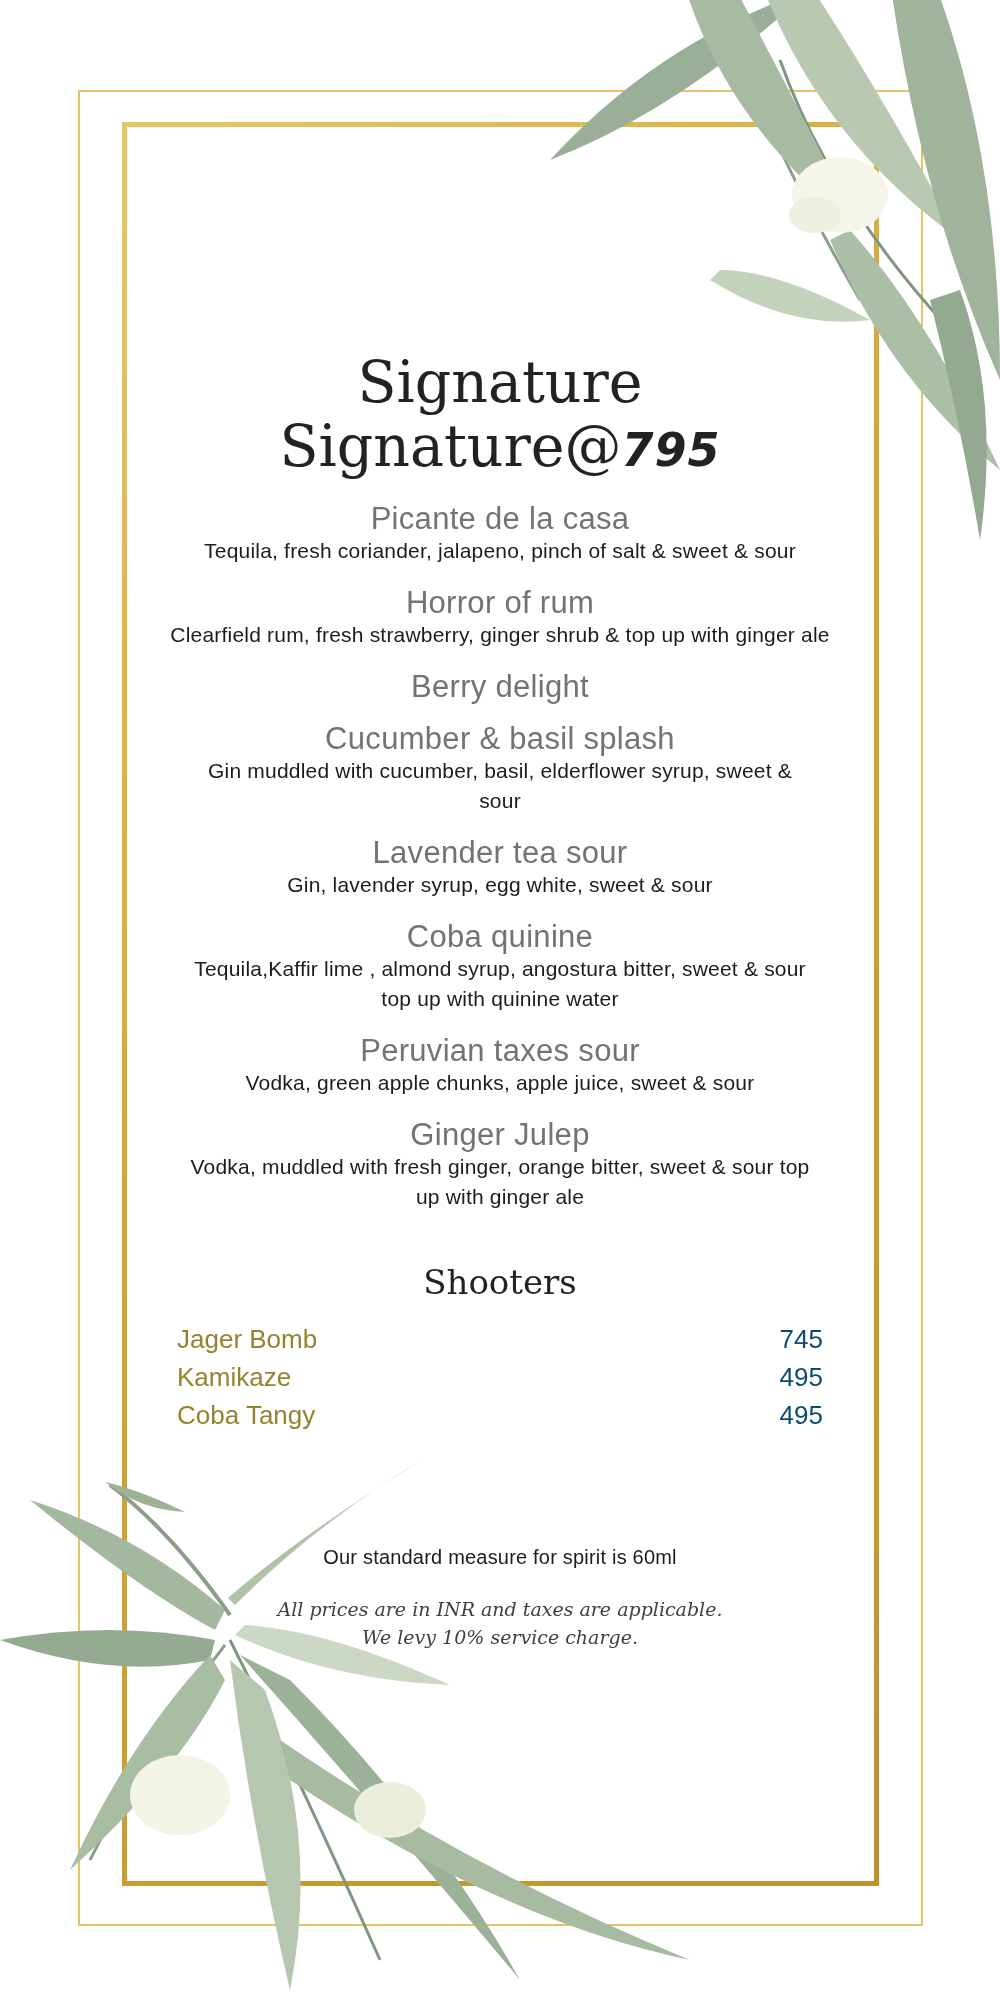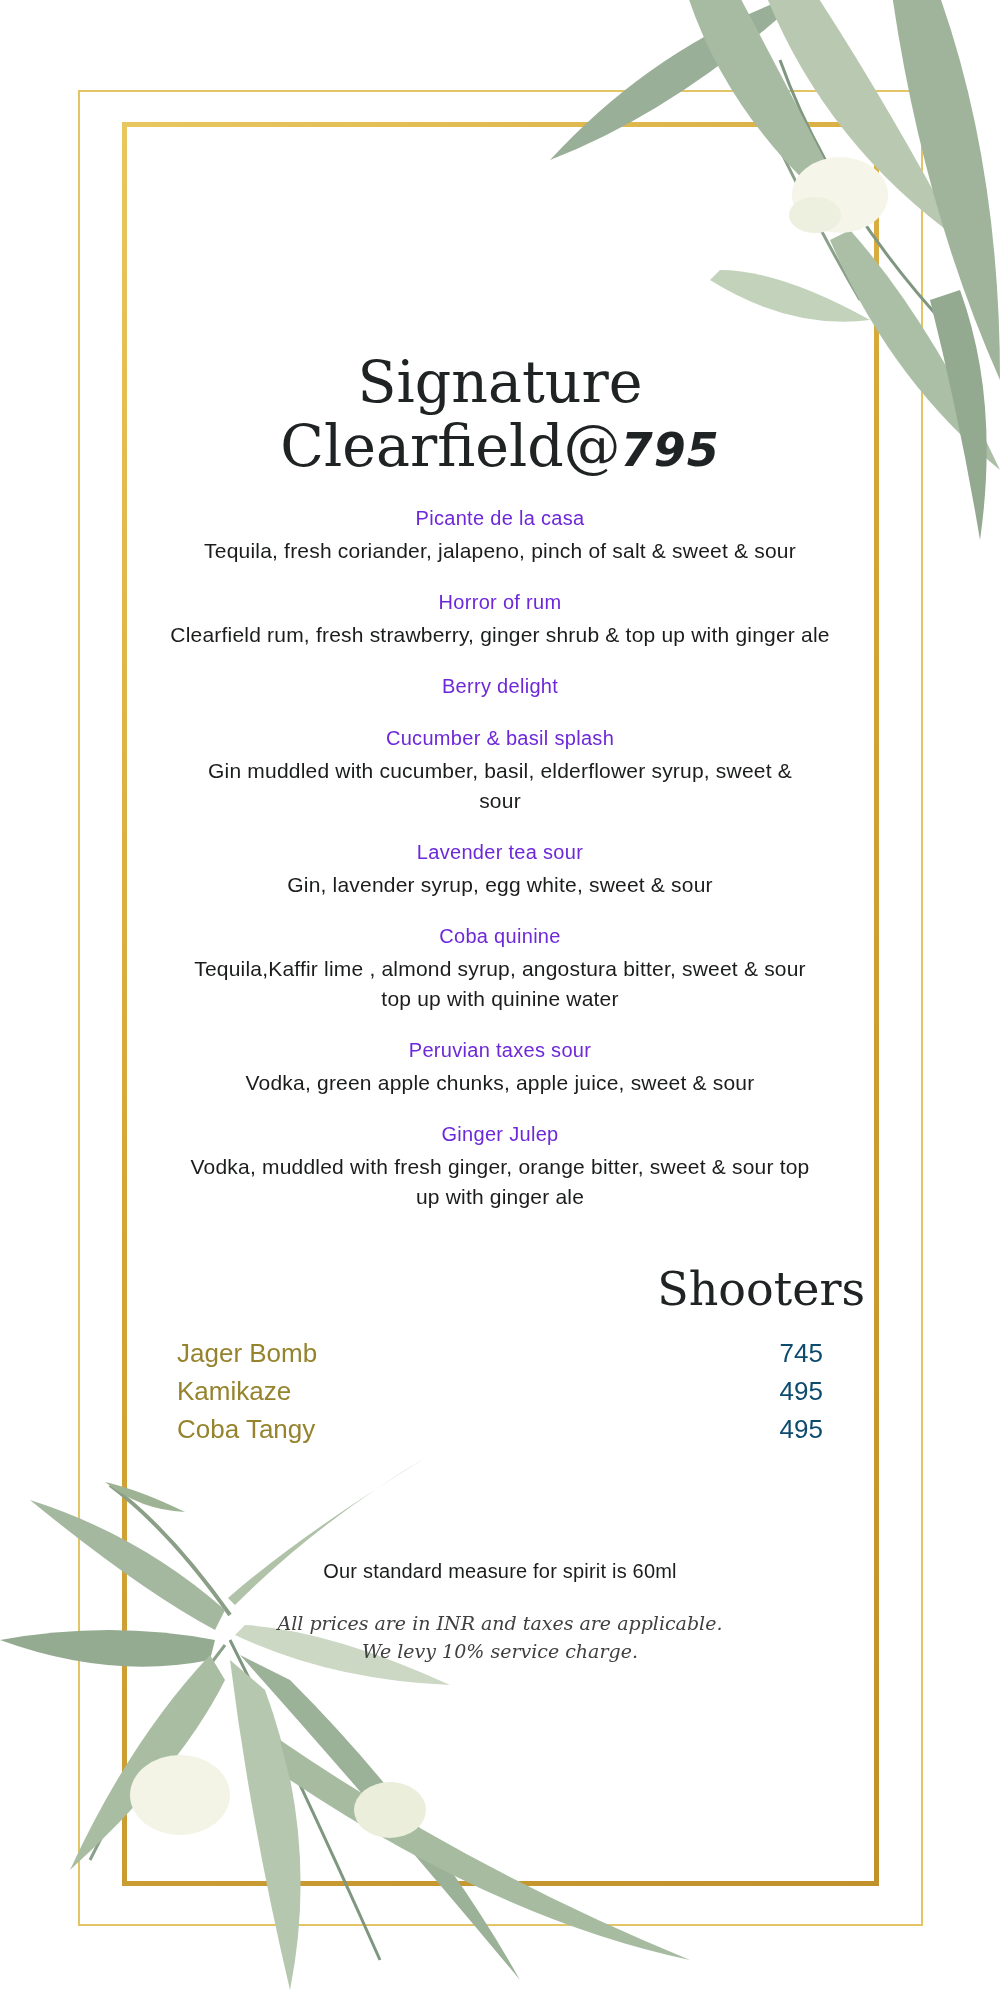--- a/index.html
+++ b/index.html
@@ -35,31 +35,30 @@
     font-size:57px;line-height:1.13;color:#202324;
     margin:0 0 24px 0;font-weight:400;
   }
   .title .price-big{
     font-family:"DejaVu Sans", sans-serif;
     font-style:italic;font-weight:bold;
     font-size:46px;letter-spacing:1px;
   }
   .item{margin-top:21px;}
   .item-name{
-    font-size:20px;line-height:31px;color:#6d28d9;letter-spacing:.3px;
+    font-size:31px;line-height:31px;color:#737373;letter-spacing:.3px;
   }
   .item-desc{
     font-size:21px;line-height:30px;color:#1b1c1c;
     white-space:pre-line;letter-spacing:.2px;margin-top:2px;
   }
   .shooters-title{
     font-family:"DejaVu Serif", serif;
-    font-size:46px;color:#202324;font-weight:400;
+    font-size:34px;color:#202324;font-weight:400;
     margin:50px 0 18px 0;
-    text-align:right;
   }
   .shooter-row{
     display:flex;justify-content:space-between;
     padding:0 42px;font-size:26px;line-height:38px;color:#95832e;
     text-align:center;
   }
   .shooter-price{color:#0c4a6e;}
   .footer{margin-top:112px;}
   .footer-measure{font-size:20px;color:#1b1c1c;letter-spacing:.2px;}
   .footer-note{
@@ -103,21 +102,21 @@
     <path d="M280,300 Q470,430 690,520 Q500,480 290,340 Z" fill="#a6bba0"></path>
     <path d="M235,195 Q330,240 450,245 Q330,190 245,185 Z" fill="#ccd8c4"></path>
     <ellipse cx="180" cy="355" rx="50" ry="40" fill="#f3f4e6"></ellipse>
     <ellipse cx="390" cy="370" rx="36" ry="28" fill="#eaeedb"></ellipse>
   </svg>
 
   <div class="content">
 
     <h1 class="title">
       <span>Signature</span><br>
-      <span>Clearfield@</span><span class="price-big">795</span>
+      <span>Signature@</span><span class="price-big">795</span>
     </h1>
 
     <div class="item">
       <div class="item-name">Picante de la casa</div>
       <div class="item-desc">Tequila, fresh coriander, jalapeno, pinch of salt &amp; sweet &amp; sour</div>
     </div>
 
     <div class="item">
       <div class="item-name">Horror of rum</div>
       <div class="item-desc">Clearfield rum, fresh strawberry, ginger shrub &amp; top up with ginger ale</div>

